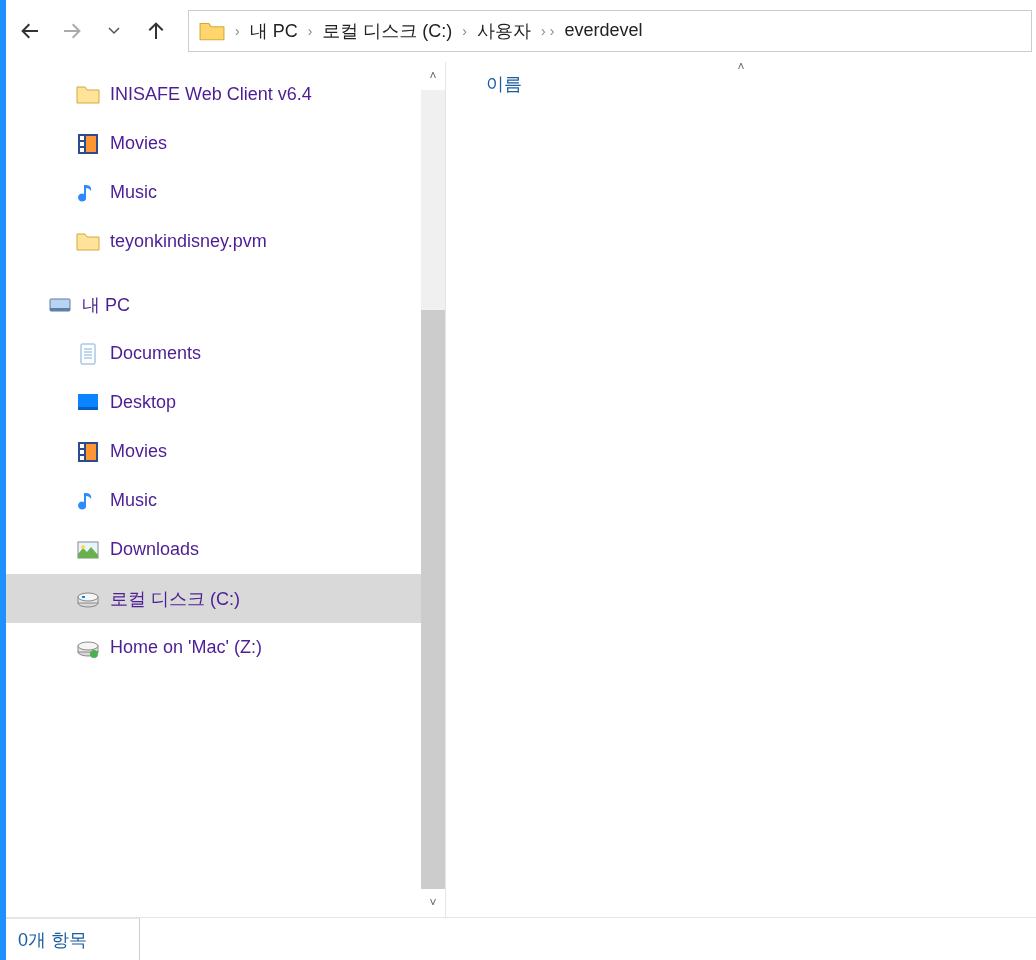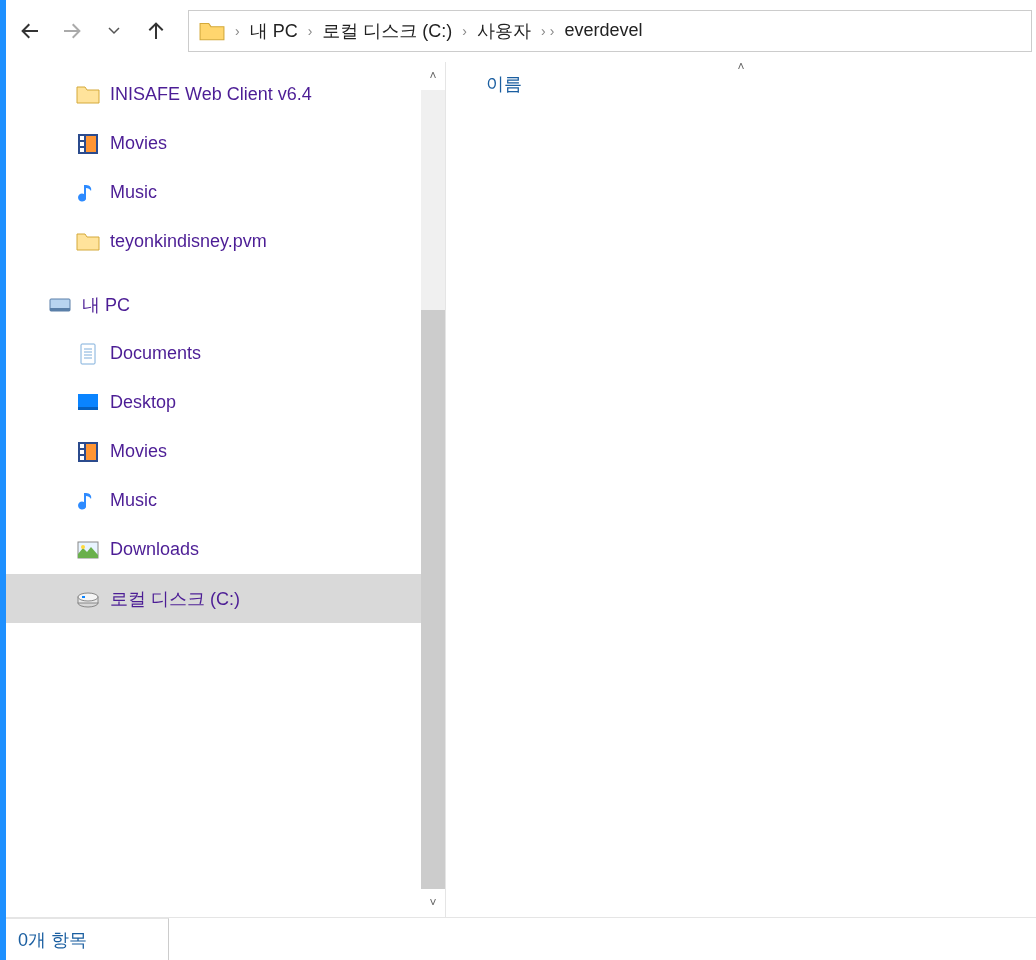--- a/index.html
+++ b/index.html
@@ -118,21 +118,21 @@
       color: #666;
     }
     .statusbar {
       height: 42px;
       display: flex;
       align-items: center;
       padding-left: 12px;
       color: #1a5ea0;
       border-top: 1px solid #e5e5e5;
       border-right: 1px solid #ccc;
-      width: 169px;
+      width: 140px;
       margin-left: -6px;
       padding-left: 18px;
     }
     .footer { border-top: 1px solid #e5e5e5; display:flex;}
   </style>
 </head>
 <body>
 
 <div class="addrbar">
   <div class="nav-btn enabled">
@@ -257,20 +257,28 @@
           </span>
           <span>Downloads</span>
         </div>
         <div class="tree-item level-1 selected">
           <span class="icon-slot">
             <svg width="24" height="24" viewBox="0 0 24 24">
               <use href="#ic-disk"></use>
             </svg>
           </span>
           <span>로컬 디스크 (C:)</span>
+        </div>
+        <div class="tree-item level-1">
+          <span class="icon-slot">
+            <svg width="24" height="24" viewBox="0 0 24 24">
+              <use href="#ic-netdisk"></use>
+            </svg>
+          </span>
+          <span>Home on 'Mac' (Z:)</span>
         </div>
         <div style="height: 14px;"></div>
       </div>
     <div class="scrollbar">
       <div class="sb-arrow">˄</div>
       <div class="sb-track">
         <div class="sb-thumb"></div>
       </div>
       <div class="sb-arrow">˅</div>
     </div>

